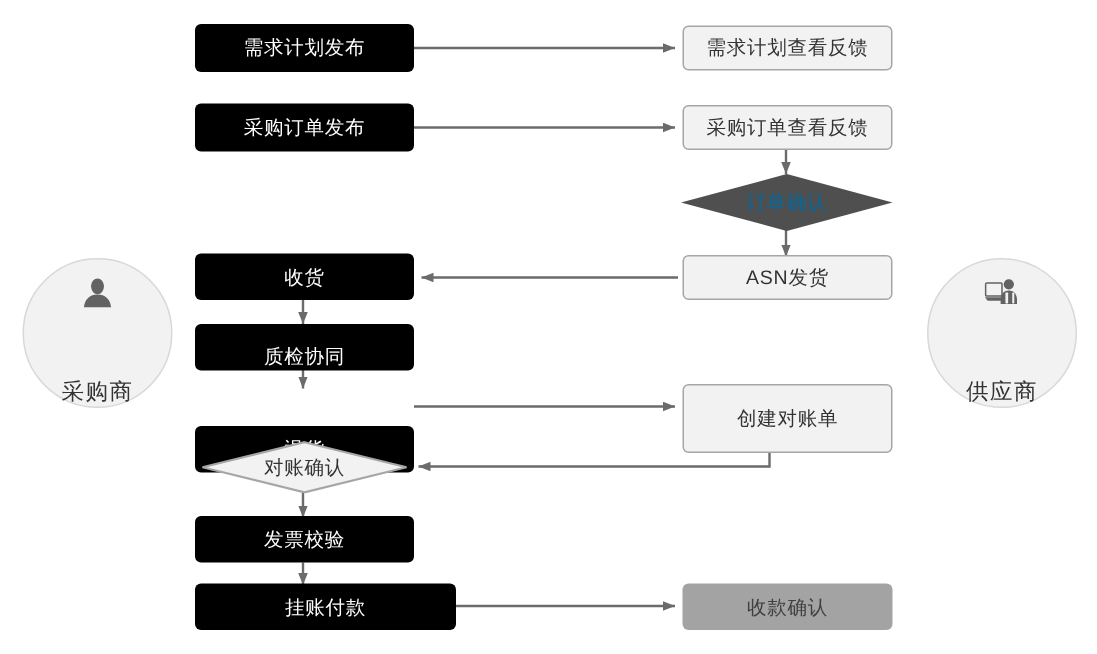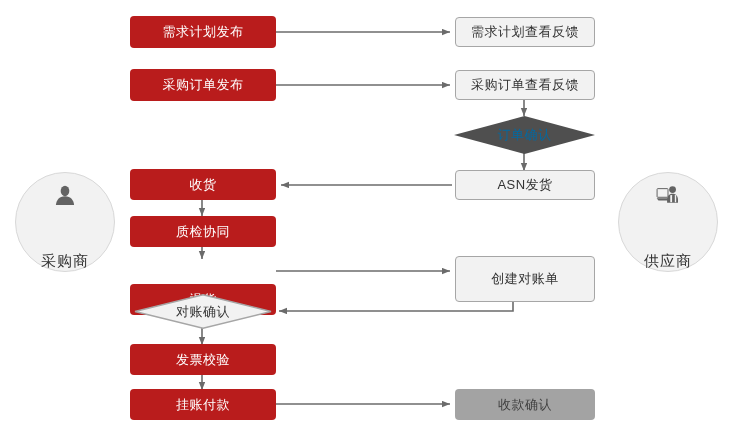--- a/index.html
+++ b/index.html
@@ -18,21 +18,21 @@
     box-sizing:border-box;
     display:flex;align-items:center;justify-content:center;
     font-size:13px;
     letter-spacing:0.5px;
     white-space:nowrap;
   }
   .node.rect{
     border-radius:4px;
   }
   .node.dark{
-    background:#b91c1c;
+    background:#000000;
     color:#ffffff;
   }
   .node.light{
     background:#f2f2f2;
     color:#333333;
     border:1px solid #a6a6a6;
   }
   .node.mid{
     background:#a3a3a3;
     color:#404040;
@@ -148,40 +148,40 @@
   </div>
 
   <div class="node rect dark" style="left:130px;top:69px;width:146px;height:32px;">
     <span>采购订单发布</span>
   </div>
 
   <div class="node rect dark" style="left:130px;top:169px;width:146px;height:31px;">
     <span>收货</span>
   </div>
 
-  <div class="node rect dark" style="left:130px;top:216px;width:146px;height:31px;">
+  <div class="node rect dark" style="left:130px;top:216px;width:146px;height:31px;align-items:flex-end;">
     <span>质检协同</span>
   </div>
 
   <div class="node rect dark" style="left:130px;top:256px;width:146px;height:31px;margin-top:28px;">
     <span>退货</span>
   </div>
 
   <div class="diamond light" style="left:134px;top:294px;width:138px;height:35px;">
     <svg class="dshape" viewBox="0 0 138 35" preserveAspectRatio="none">
       <polygon points="69,0.8 137,17.5 69,34.2 1,17.5" fill="#f2f2f2" stroke="#a6a6a6" stroke-width="1.4"></polygon>
     </svg>
     <span class="dlabel">对账确认</span>
   </div>
 
   <div class="node rect dark" style="left:130px;top:344px;width:146px;height:31px;">
     <span>发票校验</span>
   </div>
 
-  <div class="node rect dark" style="left:130px;top:389px;width:146px;height:31px;">
+  <div class="node rect dark" style="left:130px;top:389px;width:174px;height:31px;">
     <span>挂账付款</span>
   </div>
 
   <div class="node rect light" style="left:455px;top:17px;width:140px;height:30px;">
     <span>需求计划查看反馈</span>
   </div>
 
   <div class="node rect light" style="left:455px;top:70px;width:140px;height:30px;">
     <span>采购订单查看反馈</span>
   </div>

